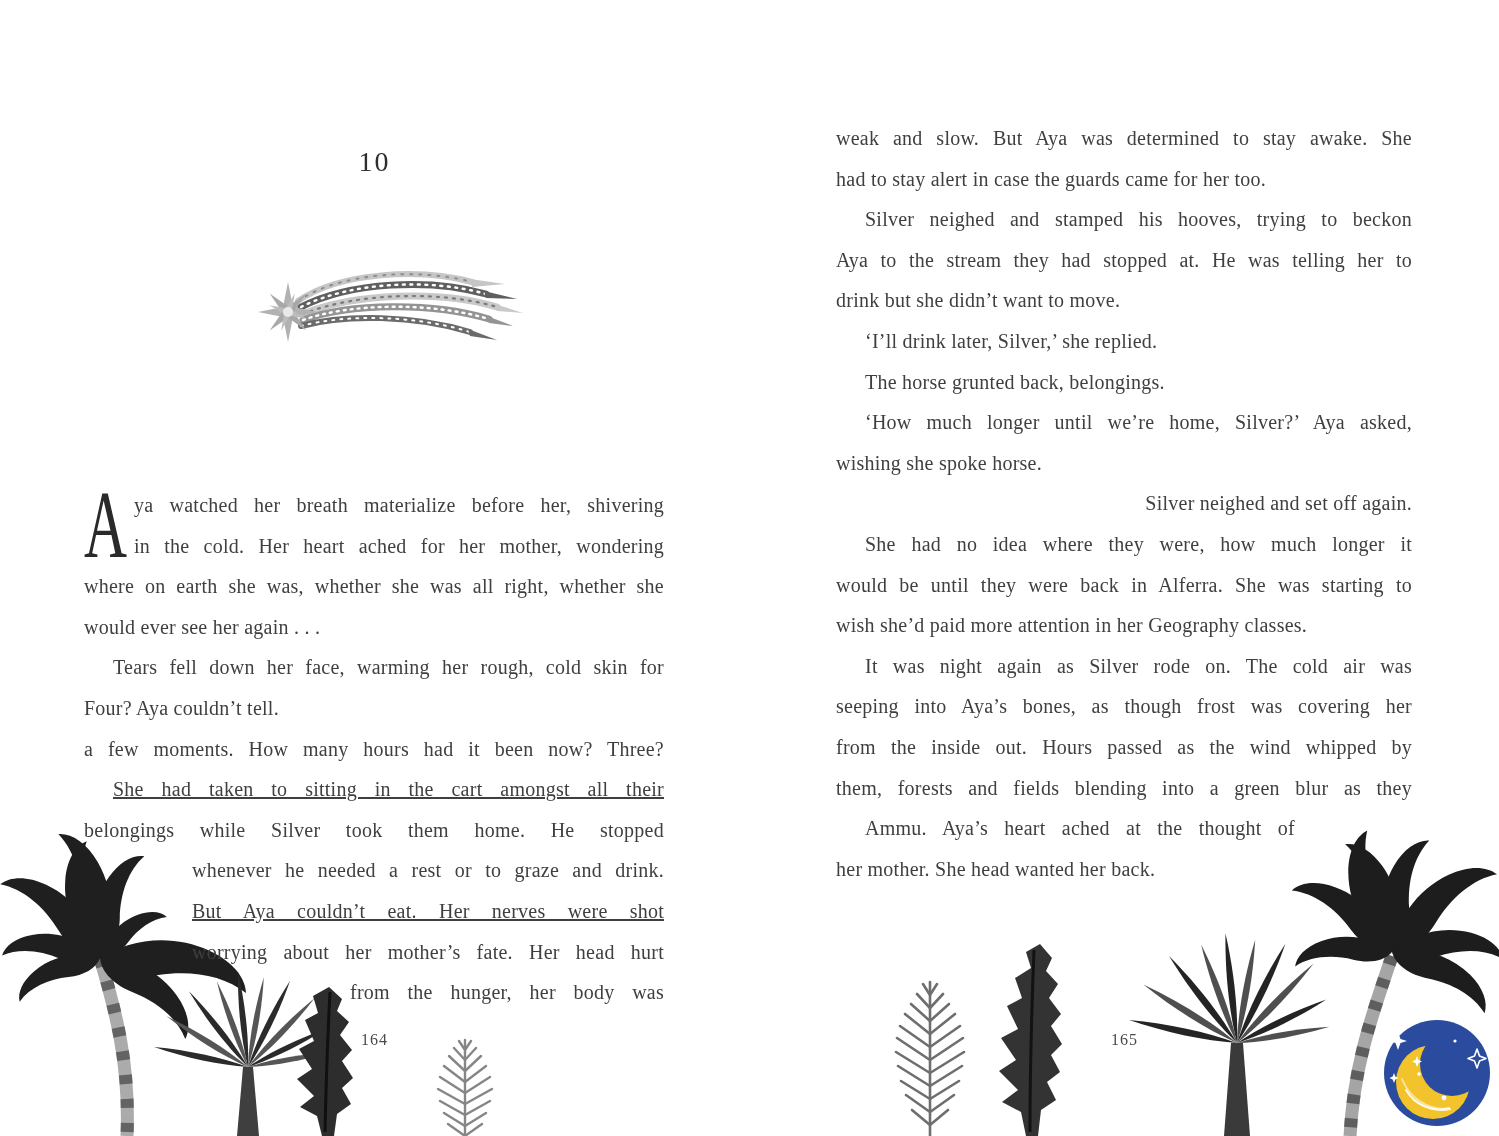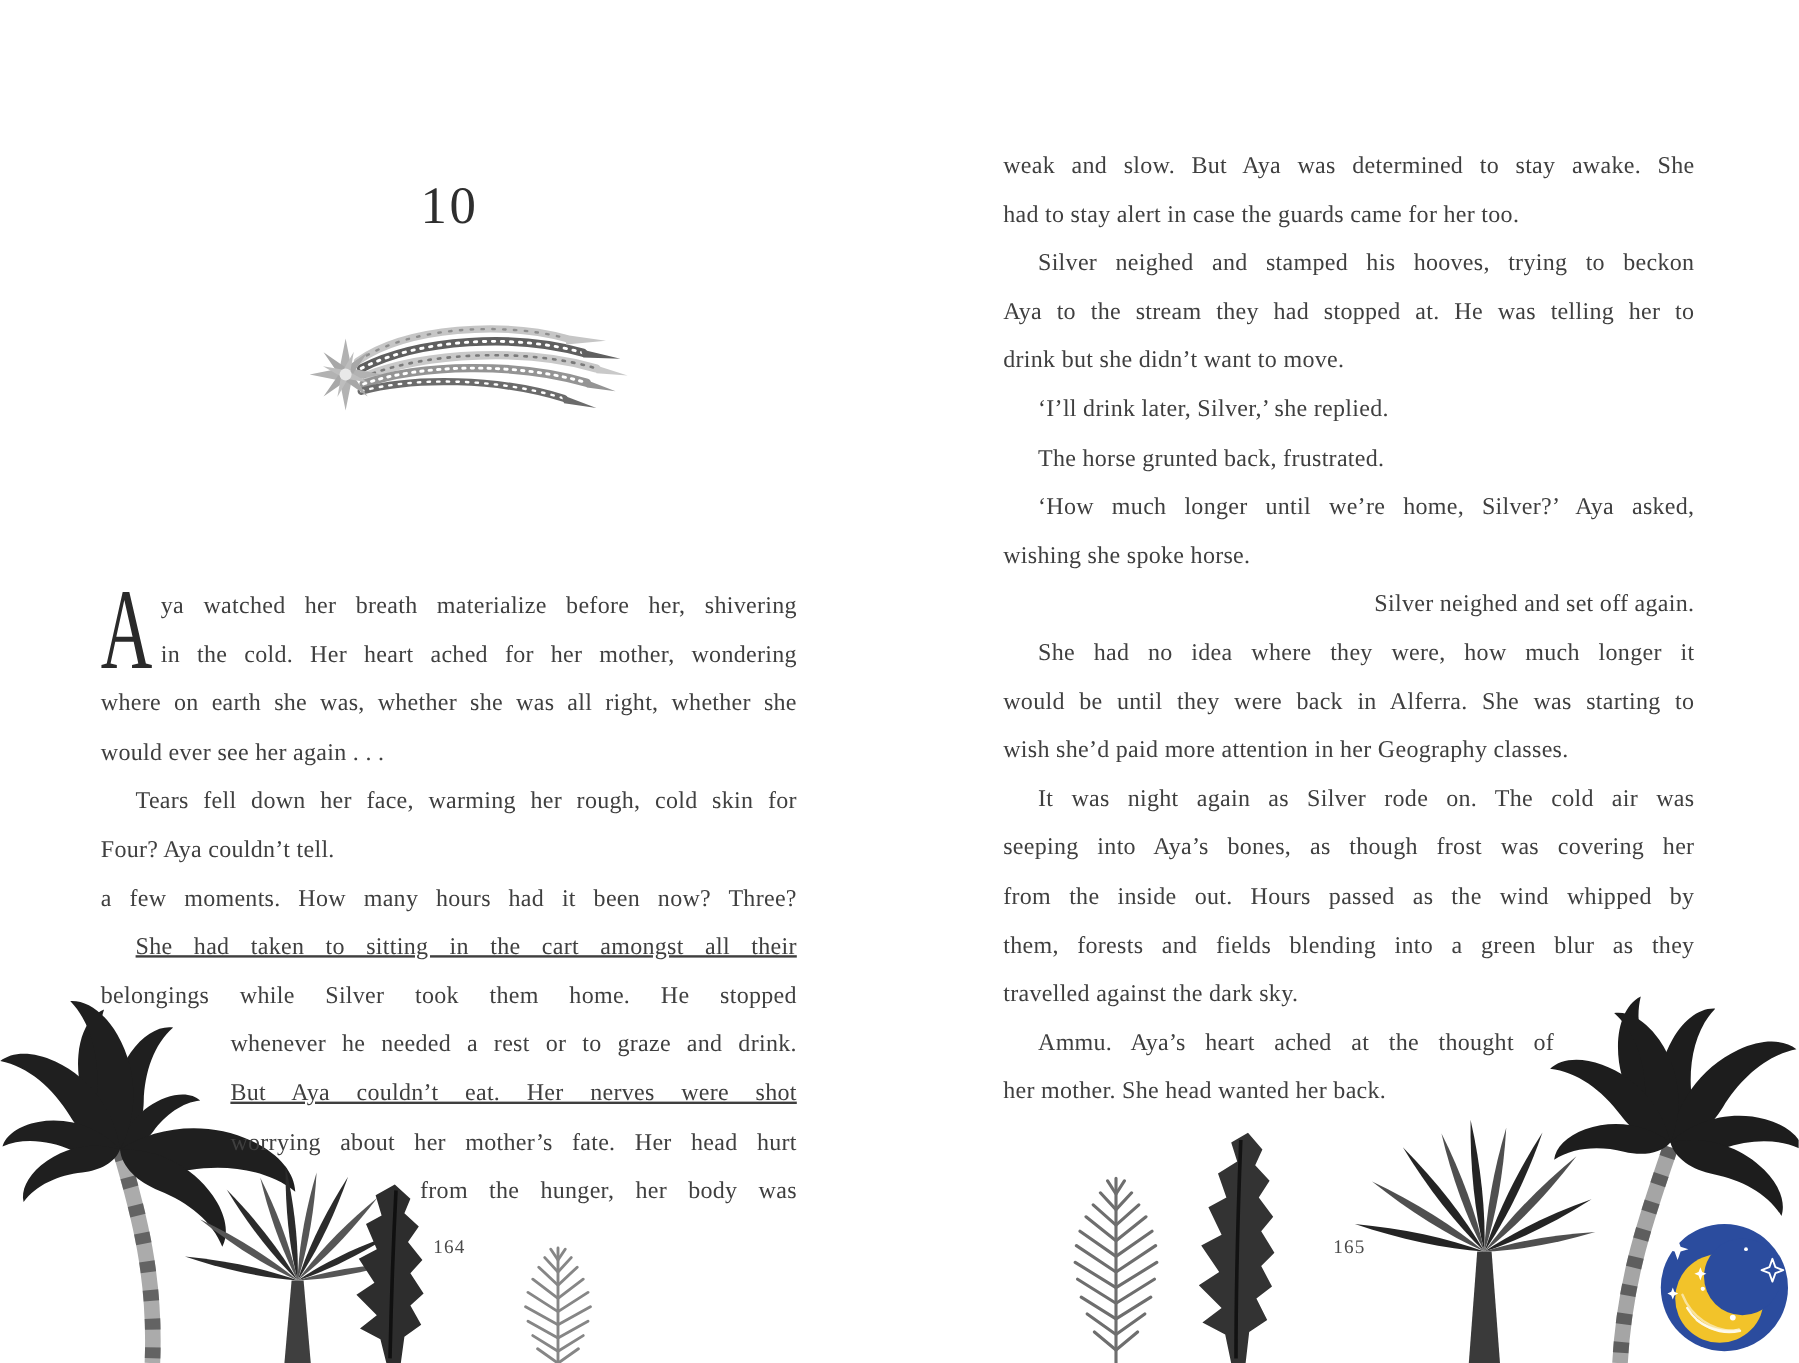--- a/index.html
+++ b/index.html
@@ -1,20 +1,20 @@
 <!DOCTYPE html>
 <html><head>
 <meta charset="utf-8">
 <style>
   html,body{margin:0;padding:0;background:#ffffff;}
   body{width:1499px;height:1136px;position:relative;overflow:hidden;
        font-family:"Liberation Serif","DejaVu Serif",serif;color:#3f3f3f;}
   .page-layer{position:absolute;inset:0;}
   #chapter-number{position:absolute;left:84px;top:146px;width:581px;text-align:center;
-       font-size:44px;letter-spacing:2px;color:#2e2e2e;}
+       font-size:28px;letter-spacing:2px;color:#2e2e2e;}
   #drop-cap{position:absolute;left:84px;top:477px;font-size:96px;line-height:96px;
        color:#2a2a2a;transform:scaleX(.62);transform-origin:0 0;font-weight:400;}
   .text-col{position:absolute;z-index:2;}
   #left-lines{left:84px;top:485px;width:580px;}
   #right-lines{left:836px;top:118px;width:576px;}
   .tl{font-size:20px;line-height:40.6px;height:40.6px;letter-spacing:.25px;
       white-space:normal;overflow:visible;text-align:left;}
   .tl.j{text-align:justify;text-align-last:justify;-moz-text-align-last:justify;}
   .page-num{position:absolute;font-size:16px;letter-spacing:1px;color:#4a4a4a;z-index:2;}
   #page-num-left{left:84px;top:1031px;width:581px;text-align:center;}
@@ -45,32 +45,31 @@
       <div class="tl j" style="padding-left: 108px;">worrying about her mother’s fate. Her head hurt</div>
       <div class="tl j" style="padding-left: 266px;">from the hunger, her body was</div>
     </div>
   <div id="right-lines" class="text-col">
       <div class="tl j">weak and slow. But Aya was determined to stay awake. She</div>
       <div class="tl">had to stay alert in case the guards came for her too.</div>
       <div class="tl j" style="padding-left: 29px;">Silver neighed and stamped his hooves, trying to beckon</div>
       <div class="tl j">Aya to the stream they had stopped at. He was telling her to</div>
       <div class="tl">drink but she didn’t want to move.</div>
       <div class="tl" style="padding-left: 29px;">‘I’ll drink later, Silver,’ she replied.</div>
-      <div class="tl" style="padding-left: 29px;">The horse grunted back, frustrated.</div>
+      <div class="tl" style="padding-left: 29px;">The horse grunted back, belongings.</div>
       <div class="tl j" style="padding-left: 29px;">‘How much longer until we’re home, Silver?’ Aya asked,</div>
       <div class="tl">wishing she spoke horse.</div>
       <div class="tl" style="padding-left: 29px; text-align: right;">Silver neighed and set off again.</div>
       <div class="tl j" style="padding-left: 29px;">She had no idea where they were, how much longer it</div>
       <div class="tl j">would be until they were back in Alferra. She was starting to</div>
       <div class="tl">wish she’d paid more attention in her Geography classes.</div>
       <div class="tl j" style="padding-left: 29px;">It was night again as Silver rode on. The cold air was</div>
       <div class="tl j">seeping into Aya’s bones, as though frost was covering her</div>
       <div class="tl j">from the inside out. Hours passed as the wind whipped by</div>
       <div class="tl j">them, forests and fields blending into a green blur as they</div>
-      <div class="tl">travelled against the dark sky.</div>
       <div class="tl j" style="padding-left: 29px; padding-right: 117px;">Ammu. Aya’s heart ached at the thought of</div>
       <div class="tl">her mother. She head wanted her back.</div>
     </div>
 
   <div id="page-num-left" class="page-num">164</div>
   <div id="page-num-right" class="page-num">165</div>
 
   <svg id="decor" width="1499" height="1136" viewBox="0 0 1499 1136">
     <defs>
       <path id="frond" d="M0,0 C16,-26 48,-46 84,-46 C106,-46 122,-38 128,-26 C104,-32 76,-24 52,-8 C34,4 14,8 0,0 Z"></path>

